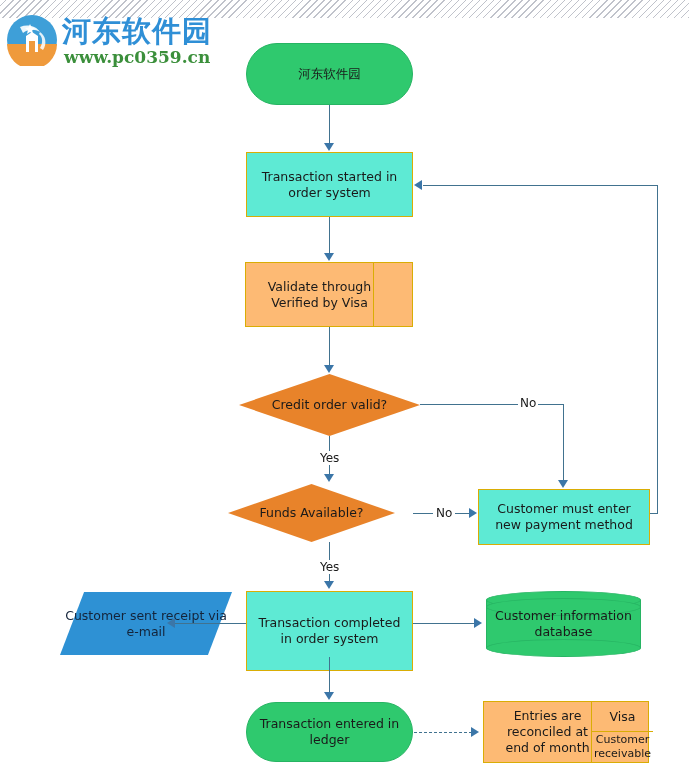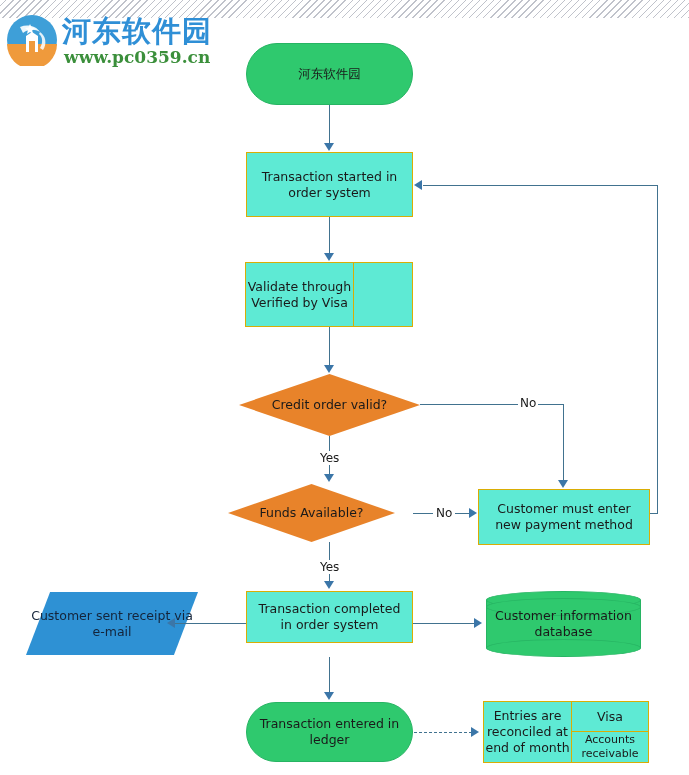--- a/index.html
+++ b/index.html
@@ -114,21 +114,21 @@
     display: flex;
     align-items: center;
     justify-content: center;
     text-align: center;
     font-size: 12.5px;
     color: #1a1a1a;
     line-height: 16px;
   }
 
   
-  .para-wrap { position: absolute; }
+  .para-wrap { position: absolute; margin-left: 34px; }
   .para-shape {
     position: absolute;
     left: 0; top: 0;
     width: 100%; height: 100%;
     background: #2E91D4;
     clip-path: polygon(14% 0%, 100% 0%, 86% 100%, 0% 100%);
   }
   .para-label {
     position: absolute;
     left: 0; top: 0;
@@ -200,22 +200,23 @@
     color: #1a1a1a;
     line-height: 16px;
     z-index: 3;
   }
 
   
   .split-box {
     position: absolute;
     display: flex;
     box-sizing: border-box;
-    background: #5eead4;
+    background: #fdba74;
     border: 1px solid #d9ad05;
+    padding-left: 20px;
   }
   .split-main {
     flex: 0 0 auto;
     display: flex;
     align-items: center;
     justify-content: center;
     text-align: center;
     font-size: 12.5px;
     line-height: 16px;
     color: #1a1a1a;
@@ -331,41 +332,41 @@
 
   <div class="node proc" style="left:478px; top:489px; width:172px; height:56px;">
     <span>Customer must enter new payment method</span>
   </div>
 
   <div class="para-wrap" style="left:26px; top:592px; width:172px; height:63px;">
     <div class="para-shape"></div>
     <div class="para-label">Customer sent receipt via e-mail</div>
   </div>
 
-  <div class="node proc" style="left:246px; top:591px; width:167px; height:52px;">
+  <div class="node proc" style="left:246px; top:591px; width:167px; height:80px;">
     <span>Transaction completed in order system</span>
   </div>
 
   <div class="db-wrap" style="left:486px; top:591px; width:155px; height:66px;">
     <div class="db-body"></div>
     <div class="db-bottom"></div>
     <div class="db-top"></div>
     <div class="db-top2"></div>
     <div class="db-label">Customer information database</div>
   </div>
 
   <div class="node stadium" style="left:246px; top:702px; width:167px; height:60px;">
     <span>Transaction entered in ledger</span>
   </div>
 
   <div class="split-box" style="left:483px; top:701px; width:166px; height:62px;">
     <div class="split-main" style="width:88px;">Entries are reconciled at end of month</div>
     <div class="split-side">
       <div class="split-cell top">Visa</div>
-      <div class="split-cell small">Accounts receivable</div>
+      <div class="split-cell small">Customer receivable</div>
     </div>
   </div>
 
   <div class="conn v" style="left:329px; top:105px; height:39px;"></div>
   <div class="arrow down" style="left:324px; top:143px;"></div>
 
   <div class="conn v" style="left:329px; top:217px; height:36px;"></div>
   <div class="arrow down" style="left:324px; top:253px;"></div>
 
   <div class="conn v" style="left:329px; top:327px; height:38px;"></div>

